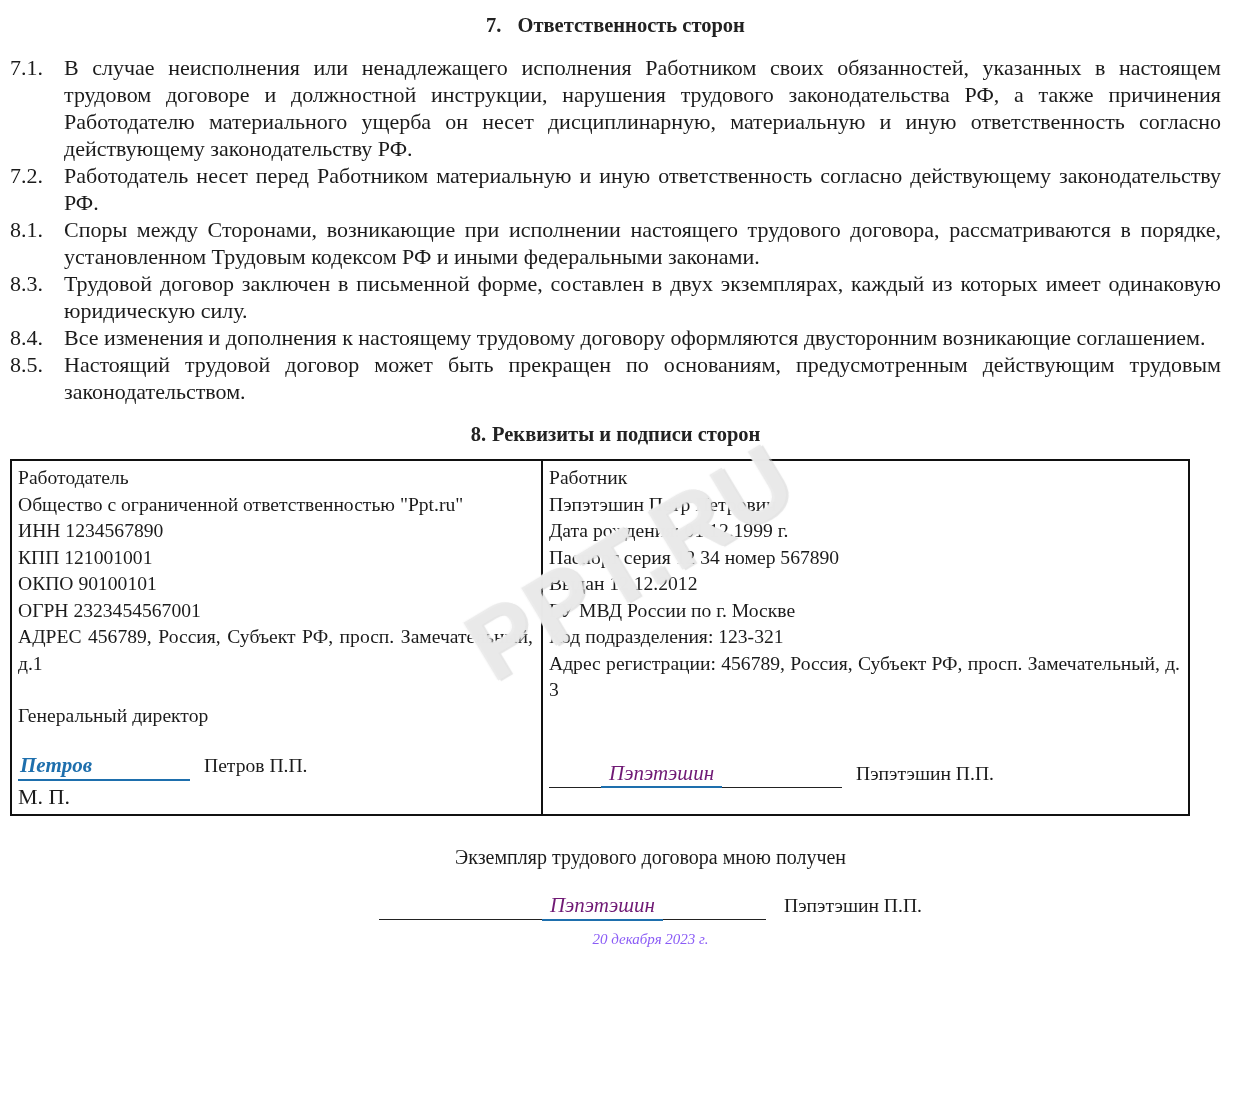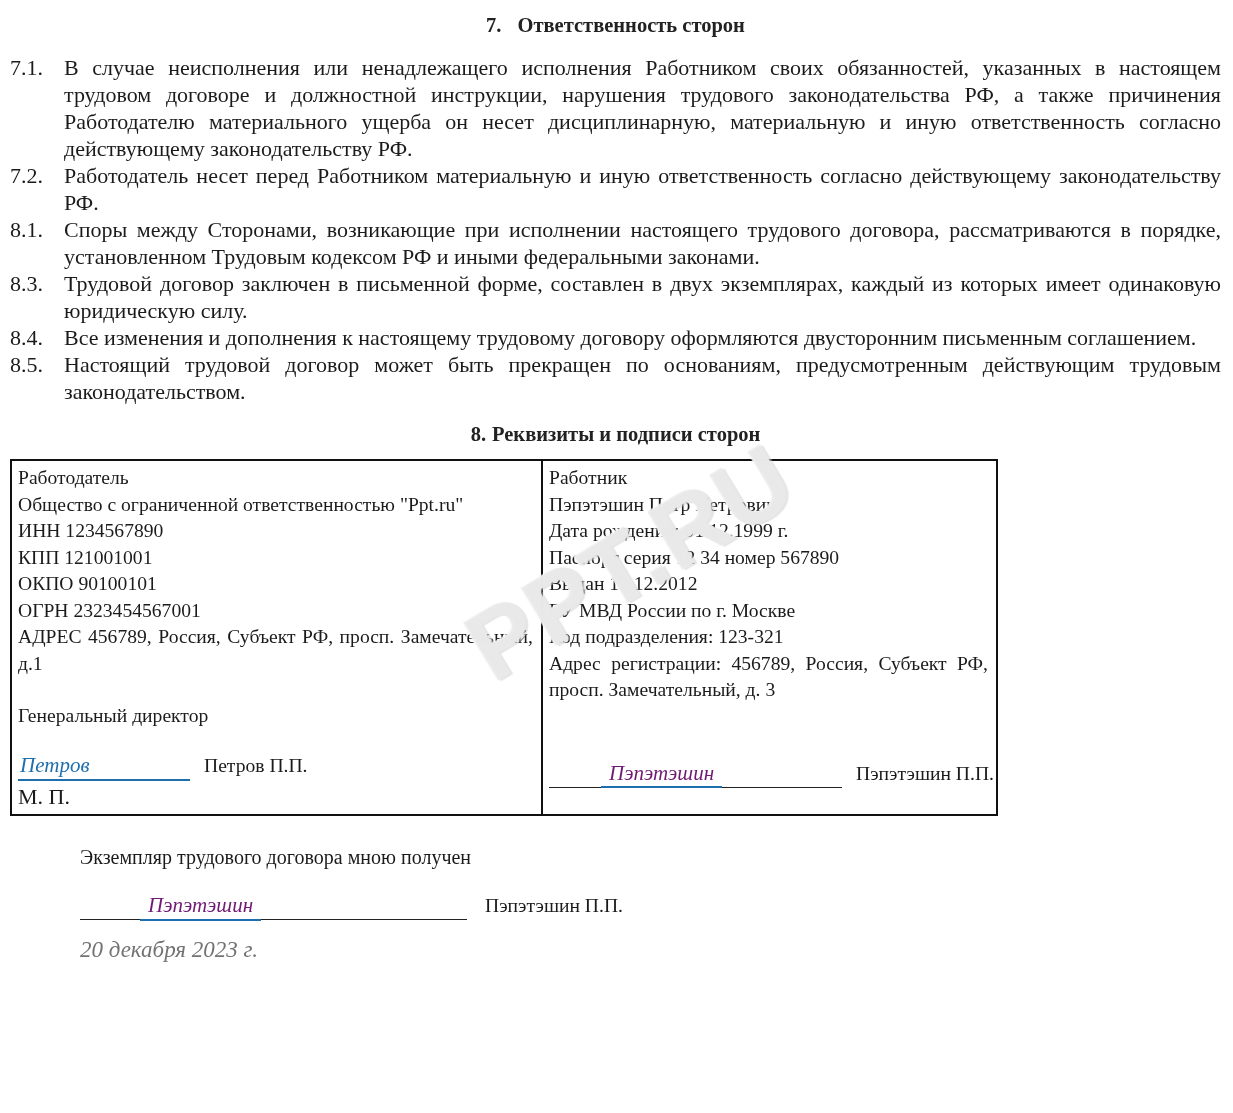--- a/index.html
+++ b/index.html
@@ -36,21 +36,21 @@
   
   .clause {
     display: flex;
     font-size: 22px;
     line-height: 27px;
   }
   .clause .c-num { flex: 0 0 54px; }
   .clause .c-text { flex: 1; text-align: justify; }
   
   .req-table {
-    width: 988px;
+    width: 1180px;
     margin-top: 11px;
     border-collapse: collapse;
     table-layout: fixed;
   }
   .req-table td {
     border: 2px solid #111;
     vertical-align: top;
     padding: 4px 8px 4px 6px;
     font-size: 19.6px;
     line-height: 26.5px;
@@ -66,20 +66,21 @@
     display: inline-block;
     width: 172px;
     border-bottom: 2.5px solid #1e6fad;
     vertical-align: baseline;
   }
   .sig-name {
     color: #1e6fad;
     font-style: italic;
     font-size: 21px;
     padding-left: 2px;
+    font-weight: bold;
   }
   .sig-black-line {
     display: inline-block;
     border-bottom: 1.8px solid #222;
     vertical-align: baseline;
   }
   .w293 { width: 293px; }
   .w387 { width: 387px; }
   .sig-name-u {
     display: inline-block;
@@ -93,29 +94,30 @@
   .off52 { margin-left: 52px; }
   .off60 { margin-left: 60px; }
   .print-name { margin-left: 14px; font-size: 19.6px; }
   .stamp { font-size: 22px; line-height: 26.5px; }
   
   .receipt {
     margin-top: 28px;
     padding-left: 70px;
     font-size: 20px;
     line-height: 27px;
+    text-align: center;
   }
   .receipt .sig-row { margin-top: 21px; }
   .receipt .print-name { margin-left: 18px; }
   .receipt-date {
-    color: #737373;
+    color: #8b5cf6;
     font-style: italic;
-    font-size: 23px;
-    line-height: 27px;
-    margin-top: 12px;
+    font-size: 15px;
+    line-height: 27px;
+    margin-top: 2px;
   }
   
   .watermark {
     position: absolute;
     left: 435px;
     top: 445px;
     width: 390px;
     height: 235px;
     display: flex;
     align-items: center;
@@ -155,21 +157,21 @@
     <div class="clause">
       <span class="c-num">8.1.</span>
       <div class="c-text">Споры между Сторонами, возникающие при исполнении настоящего трудового договора, рассматриваются в порядке, установленном Трудовым кодексом РФ и иными федеральными законами.</div>
     </div>
     <div class="clause">
       <span class="c-num">8.3.</span>
       <div class="c-text">Трудовой договор заключен в письменной форме, составлен в двух экземплярах, каждый из которых имеет одинаковую юридическую силу.</div>
     </div>
     <div class="clause">
       <span class="c-num">8.4.</span>
-      <div class="c-text">Все изменения и дополнения к настоящему трудовому договору оформляются двусторонним письменным соглашением.</div>
+      <div class="c-text">Все изменения и дополнения к настоящему трудовому договору оформляются двусторонним возникающие соглашением.</div>
     </div>
     <div class="clause">
       <span class="c-num">8.5.</span>
       <div class="c-text">Настоящий трудовой договор может быть прекращен по основаниям, предусмотренным действующим трудовым законодательством.</div>
     </div>
 
     <div class="heading tight h-req">
       <span class="h-num">8.</span><span>Реквизиты и подписи сторон</span>
     </div>
 

